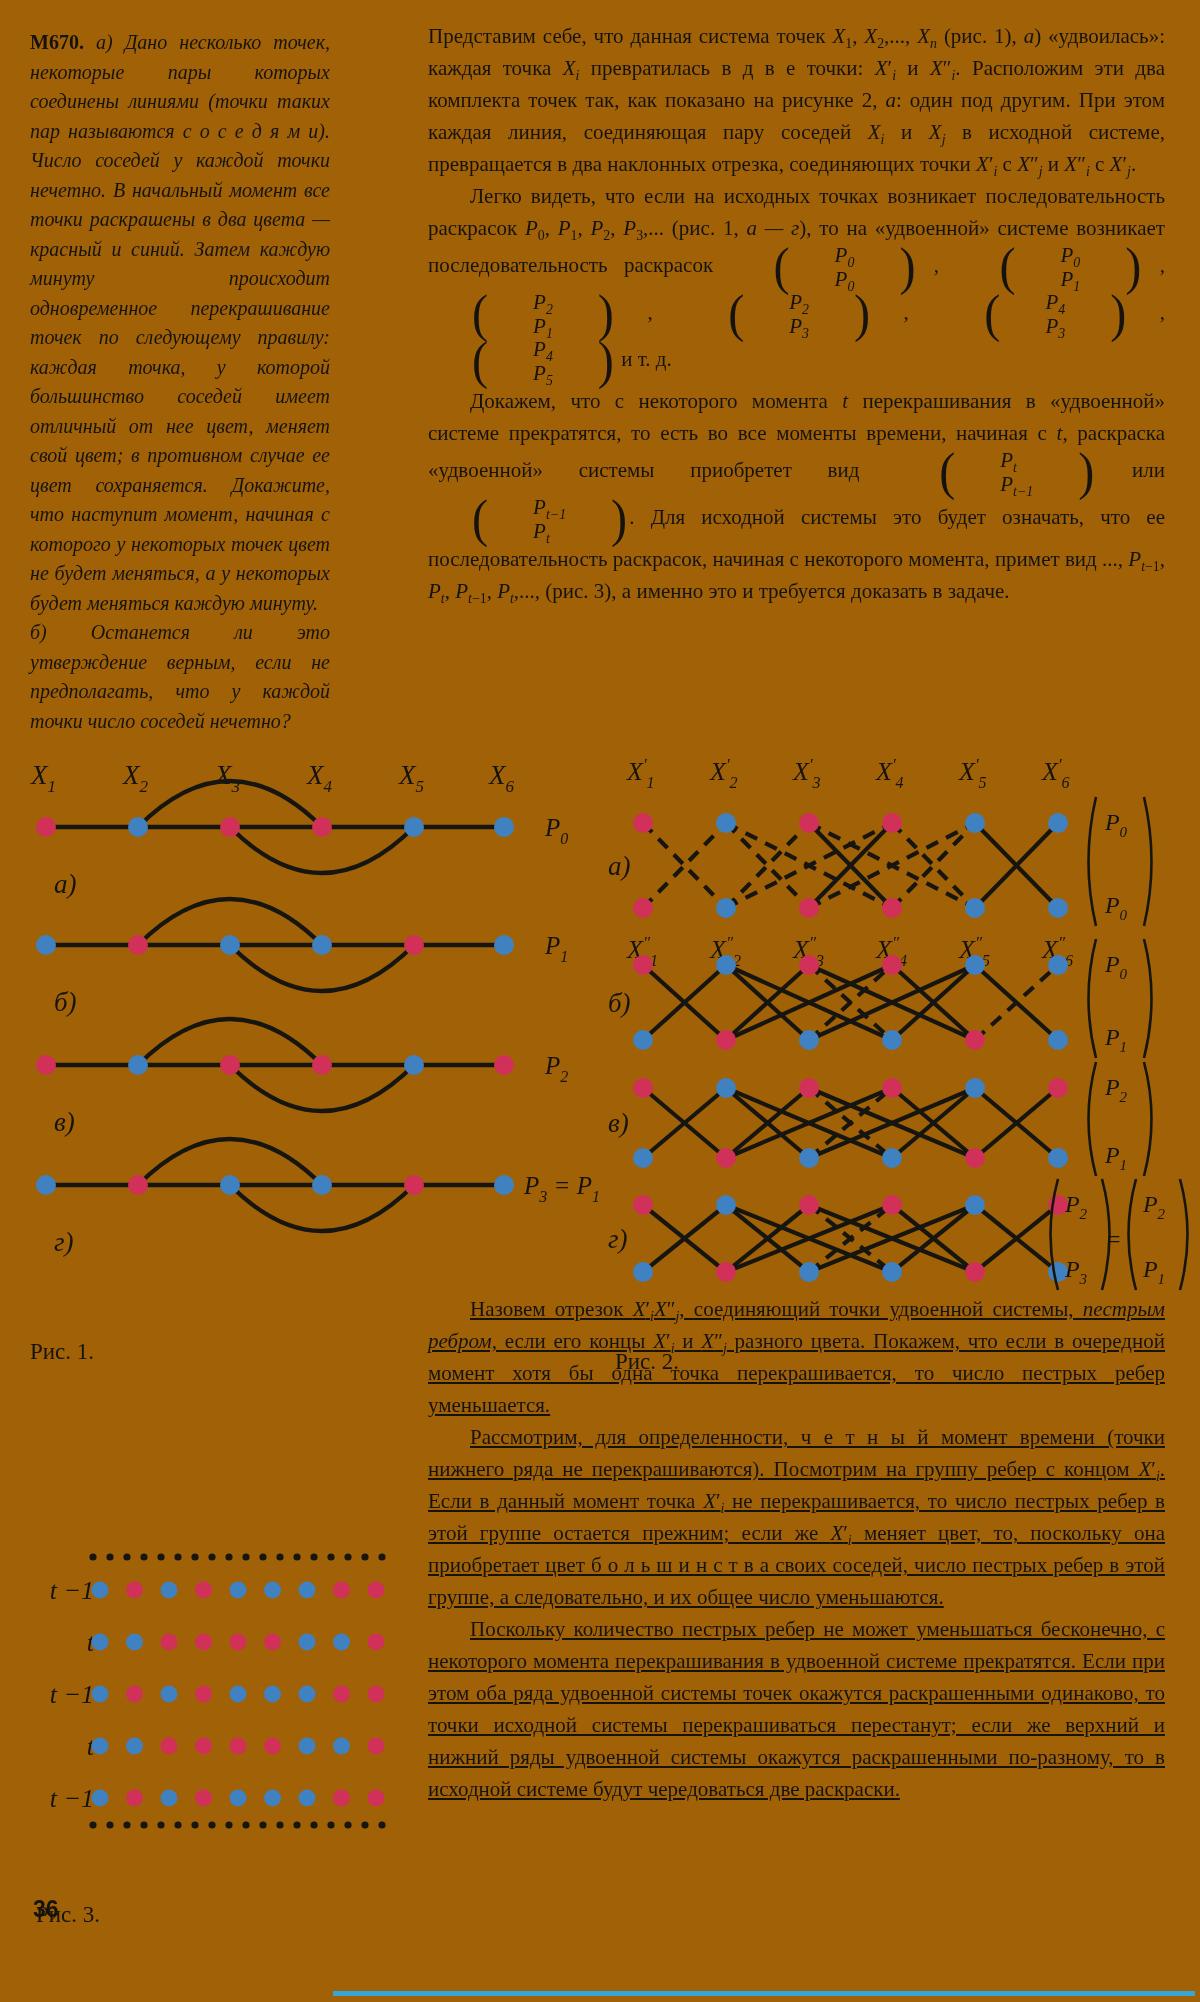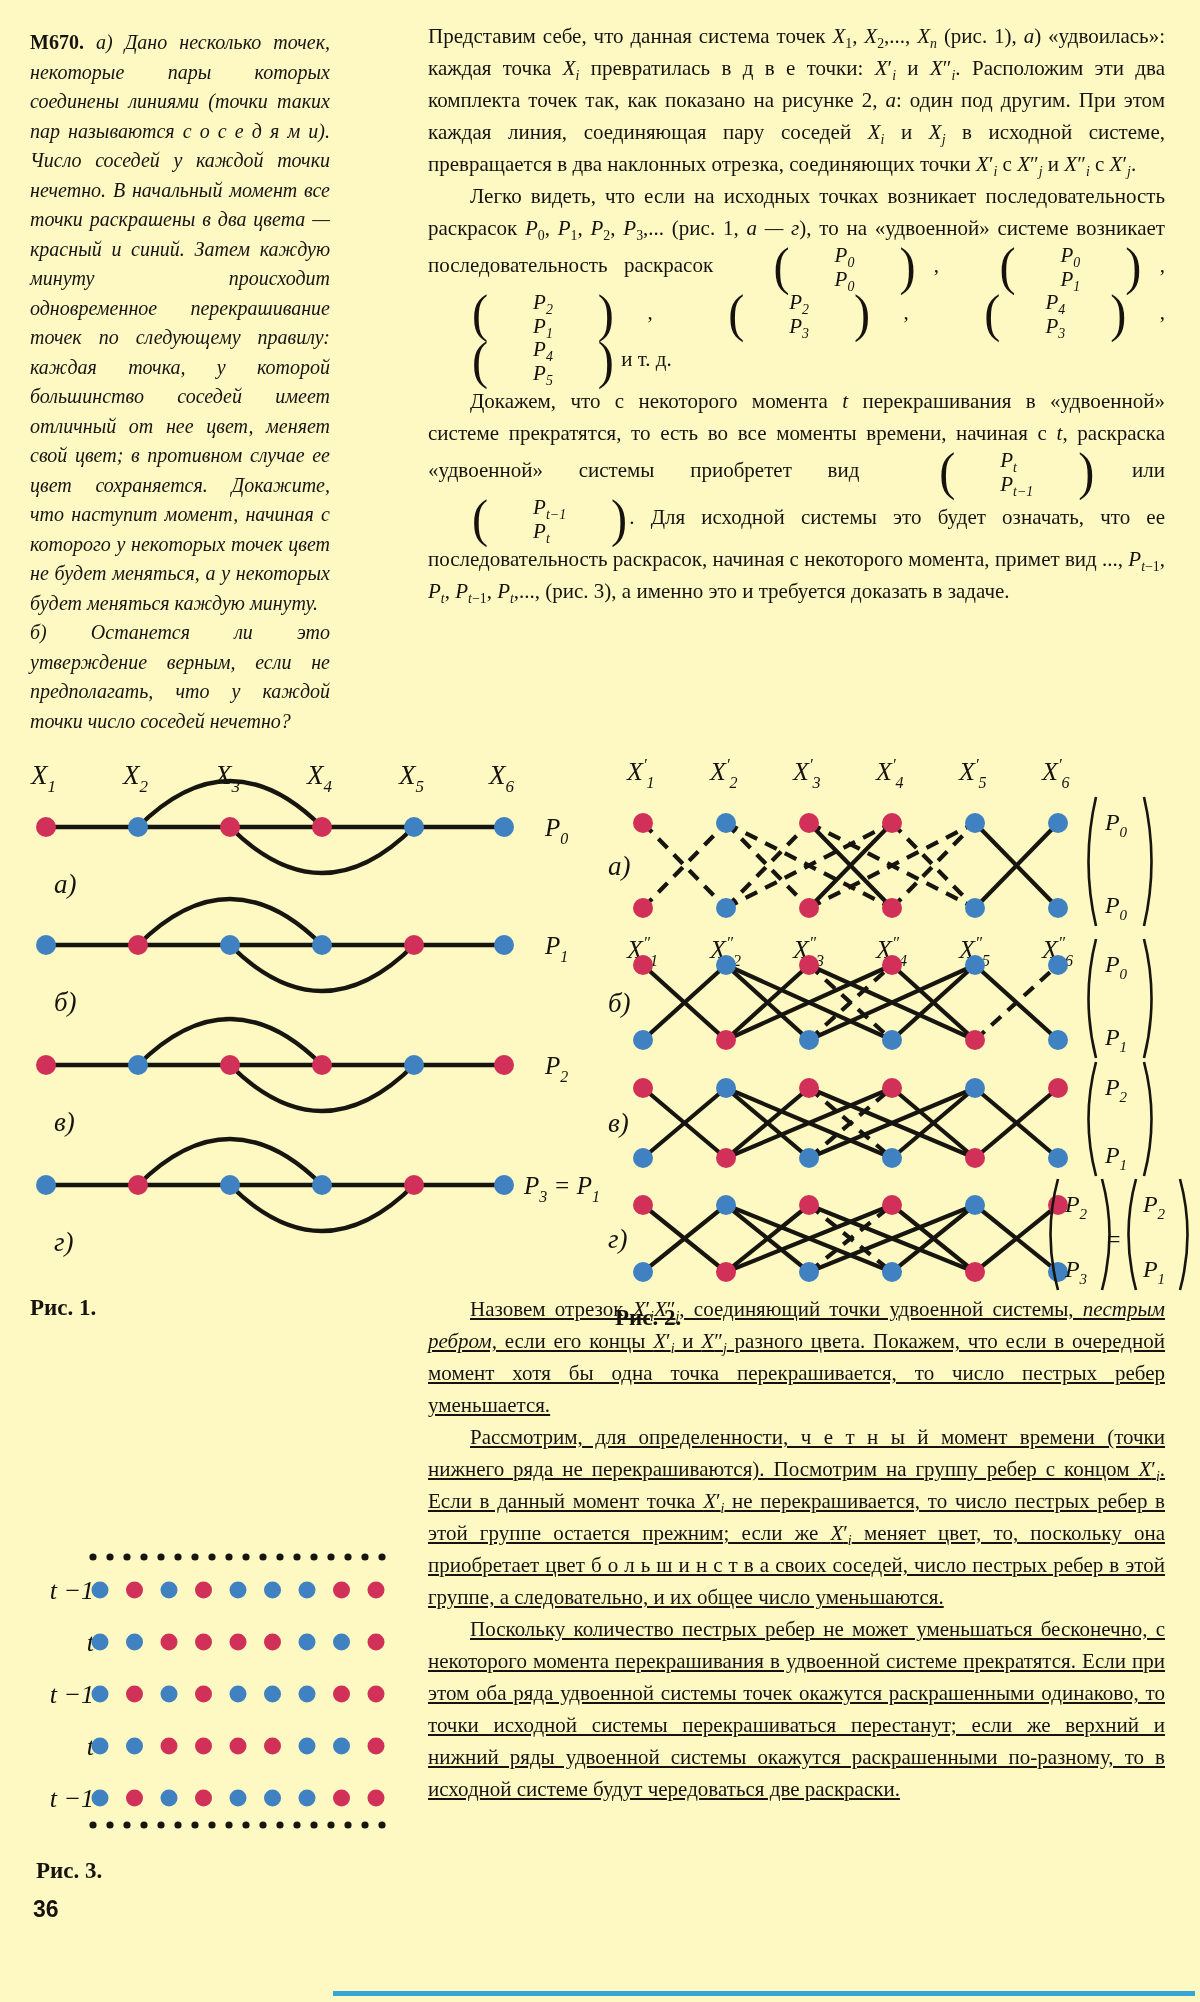--- a/index.html
+++ b/index.html
@@ -20,31 +20,31 @@
   #sol-mid{top:1293px;text-decoration:underline;}
   sub{font-size:66%;line-height:0;}
   
   .vec{display:inline-flex;align-items:center;vertical-align:middle;
        line-height:1.12;font-style:normal;margin:0 2px;}
   .vec .br{display:inline-block;font-size:2.3em;line-height:.8;font-weight:400;
            transform:scaleY(1.08);transform-origin:center;}
   .vec .col{display:inline-flex;flex-direction:column;align-items:flex-start;
             padding:0 3px;font-style:italic;}
   
-  .cap{position:absolute;font-weight:700;font-size:23px;color:#16130f;}
+  .cap{position:absolute;font-weight:400;font-size:23px;color:#16130f;margin-top:44px;}
   #pagenum{position:absolute;font-family:"Liberation Sans",sans-serif;
            font-weight:700;font-size:23px;color:#16130f;}
   .figs{position:absolute;left:0;top:0;pointer-events:none;}
   .figs text{font-family:"Liberation Serif",serif;fill:#16130f;}
   .rule{position:absolute;}
 </style>
 </head>
 <body>
 
-<div class="page" style="background: #fef9c3;">
+<div class="page" style="background: #a16207;">
 
   <div class="prob" id="prob-col">
       <p class="noindent"><span class="pid">М670.</span> а) Дано несколько точек, некоторые пары которых соединены линиями (точки таких пар называются с о с е д я м и). Число соседей у каждой точки нечетно. В начальный момент все точки раскрашены в два цвета — красный и синий. Затем каждую минуту происходит одновременное перекрашивание точек по следующему правилу: каждая точка, у которой большинство соседей имеет отличный от нее цвет, меняет свой цвет; в противном случае ее цвет сохраняется. Докажите, что наступит момент, начиная с которого у некоторых точек цвет не будет меняться, а у некоторых будет меняться каждую минуту.</p>
       <p class="noindent">б) Останется ли это утверждение верным, если не предполагать, что у каждой точки число соседей нечетно?</p>
     </div>
 
   <div class="sol" id="sol-top">
       <p class="noindent">Представим себе, что данная система точек <i>X</i><sub>1</sub>, <i>X</i><sub>2</sub>,..., <i>X</i><sub><i>n</i></sub> (рис. 1), <i>а</i>) «удвоилась»: каждая точка <i>X</i><sub><i>i</i></sub> превратилась в д в е точки: <i>X</i>′<sub><i>i</i></sub> и <i>X</i>″<sub><i>i</i></sub>. Расположим эти два комплекта точек так, как показано на рисунке 2, <i>а</i>: один под другим. При этом каждая линия, соединяющая пару соседей <i>X</i><sub><i>i</i></sub> и <i>X</i><sub><i>j</i></sub> в исходной системе, превращается в два наклонных отрезка, соединяющих точки <i>X</i>′<sub><i>i</i></sub> с <i>X</i>″<sub><i>j</i></sub> и <i>X</i>″<sub><i>i</i></sub> с <i>X</i>′<sub><i>j</i></sub>.</p>
       <p>Легко видеть, что если на исходных точках возникает последовательность раскрасок <i>P</i><sub>0</sub>, <i>P</i><sub>1</sub>, <i>P</i><sub>2</sub>, <i>P</i><sub>3</sub>,... (рис. 1, <i>а — г</i>), то на «удвоенной» системе возникает последовательность раскрасок <span class="vec">
           <span class="br">(</span>

